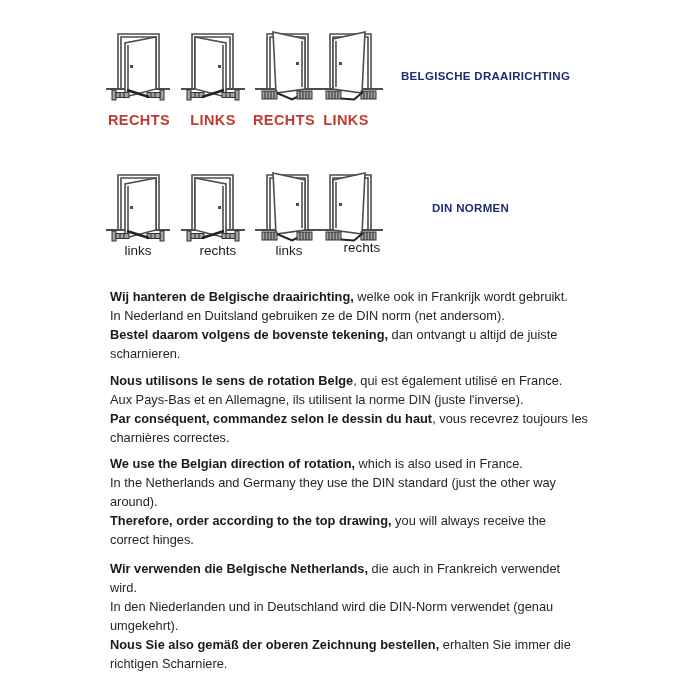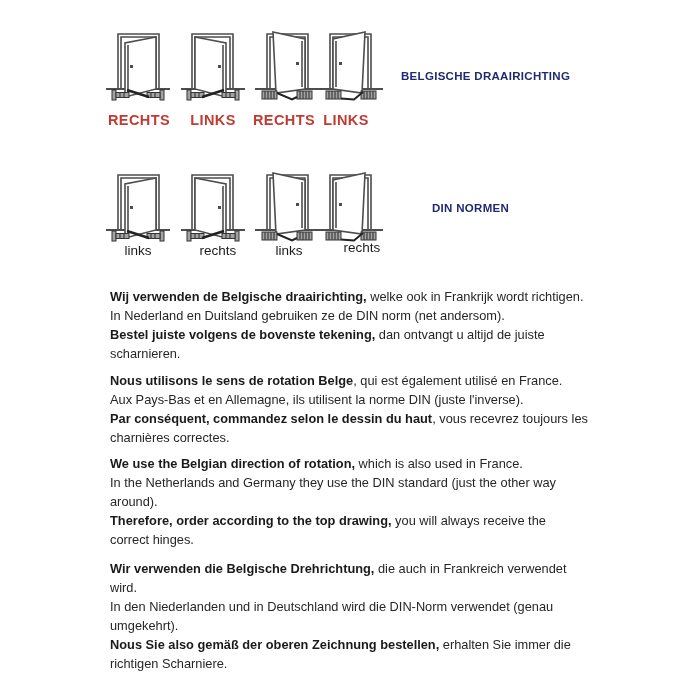--- a/index.html
+++ b/index.html
@@ -168,36 +168,36 @@
       </svg>
 
     <span class="section-title" style="left:408px;top:202px">DIN NORMEN</span>
 
     <span class="lbl-black" style="left:98px;top:243px">links</span>
     <span class="lbl-black" style="left:178px;top:243px">rechts</span>
     <span class="lbl-black" style="left:249px;top:243px">links</span>
     <span class="lbl-black" style="left:322px;top:240px">rechts</span>
   </div>
 
-  <p class="para" style="top:287px"><span class="b">Wij verwenden de Belgische draairichting,</span><span> welke ook in Frankrijk wordt richtigen.
+  <p class="para" style="top:287px"><span class="b">Wij hanteren de Belgische draairichting,</span><span> welke ook in Frankrijk wordt gebruikt.
 In Nederland en Duitsland gebruiken ze de DIN norm (net andersom).
-</span><span class="b">Bestel juiste volgens de bovenste tekening,</span><span> dan ontvangt u altijd de juiste
+</span><span class="b">Bestel daarom volgens de bovenste tekening,</span><span> dan ontvangt u altijd de juiste
 scharnieren.</span></p>
 
   <p class="para" style="top:454px"><span class="b">We use the Belgian direction of rotation,</span><span> which is also used in France.
 In the Netherlands and Germany they use the DIN standard (just the other way
 around).
 </span><span class="b">Therefore, order according to the top drawing,</span><span> you will always receive the
 correct hinges.</span></p>
 
   <p class="para" style="top:371px"><span class="b">Nous utilisons le sens de rotation Belge</span><span>, qui est également utilisé en France.
 Aux Pays-Bas et en Allemagne, ils utilisent la norme DIN (juste l'inverse).
 </span><span class="b">Par conséquent, commandez selon le dessin du haut</span><span>, vous recevrez toujours les
 charnières correctes.</span></p>
 
-  <p class="para" style="top:559px"><span class="b">Wir verwenden die Belgische Drehrichtung,</span><span> die auch in Frankreich verwendet
+  <p class="para" style="top:559px"><span class="b">Wir verwenden die Belgische Netherlands,</span><span> die auch in Frankreich verwendet
 wird.
 In den Niederlanden und in Deutschland wird die DIN-Norm verwendet (genau
 umgekehrt).
 </span><span class="b">Nous Sie also gemäß der oberen Zeichnung bestellen,</span><span> erhalten Sie immer die
 richtigen Scharniere.</span></p>
 
 </div>
 
 </body></html>

